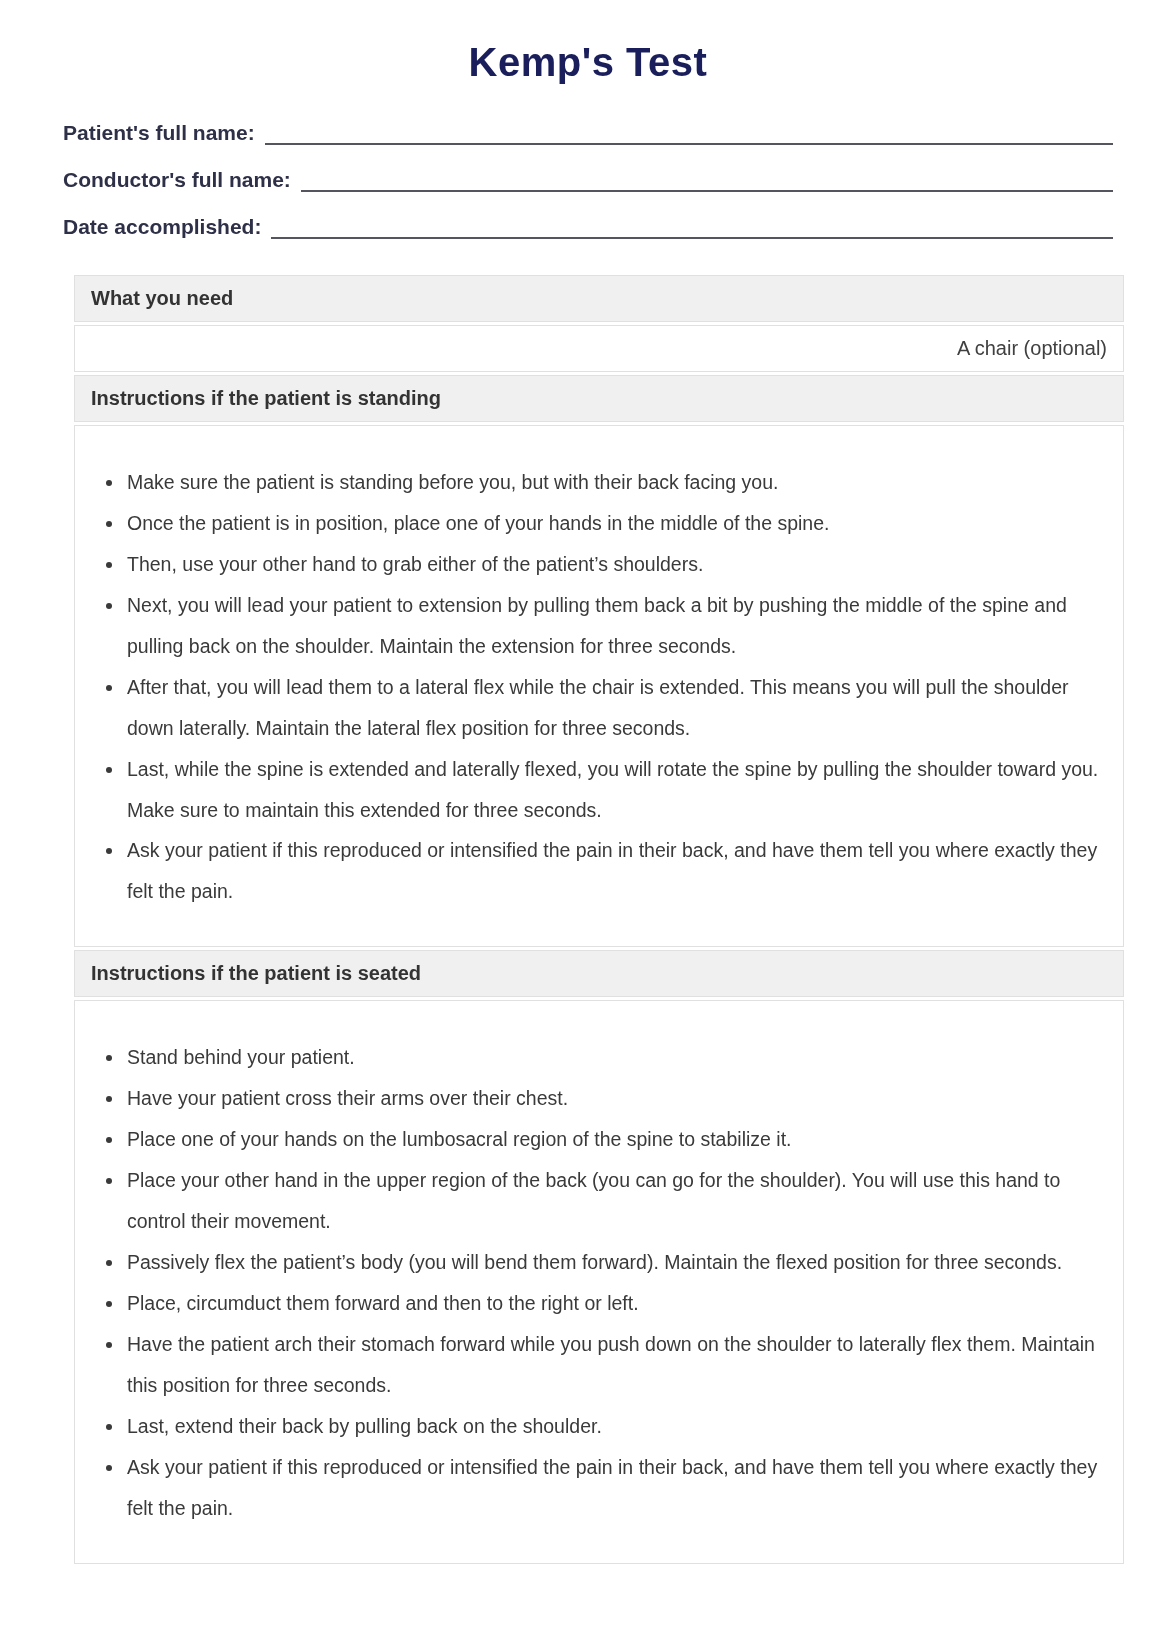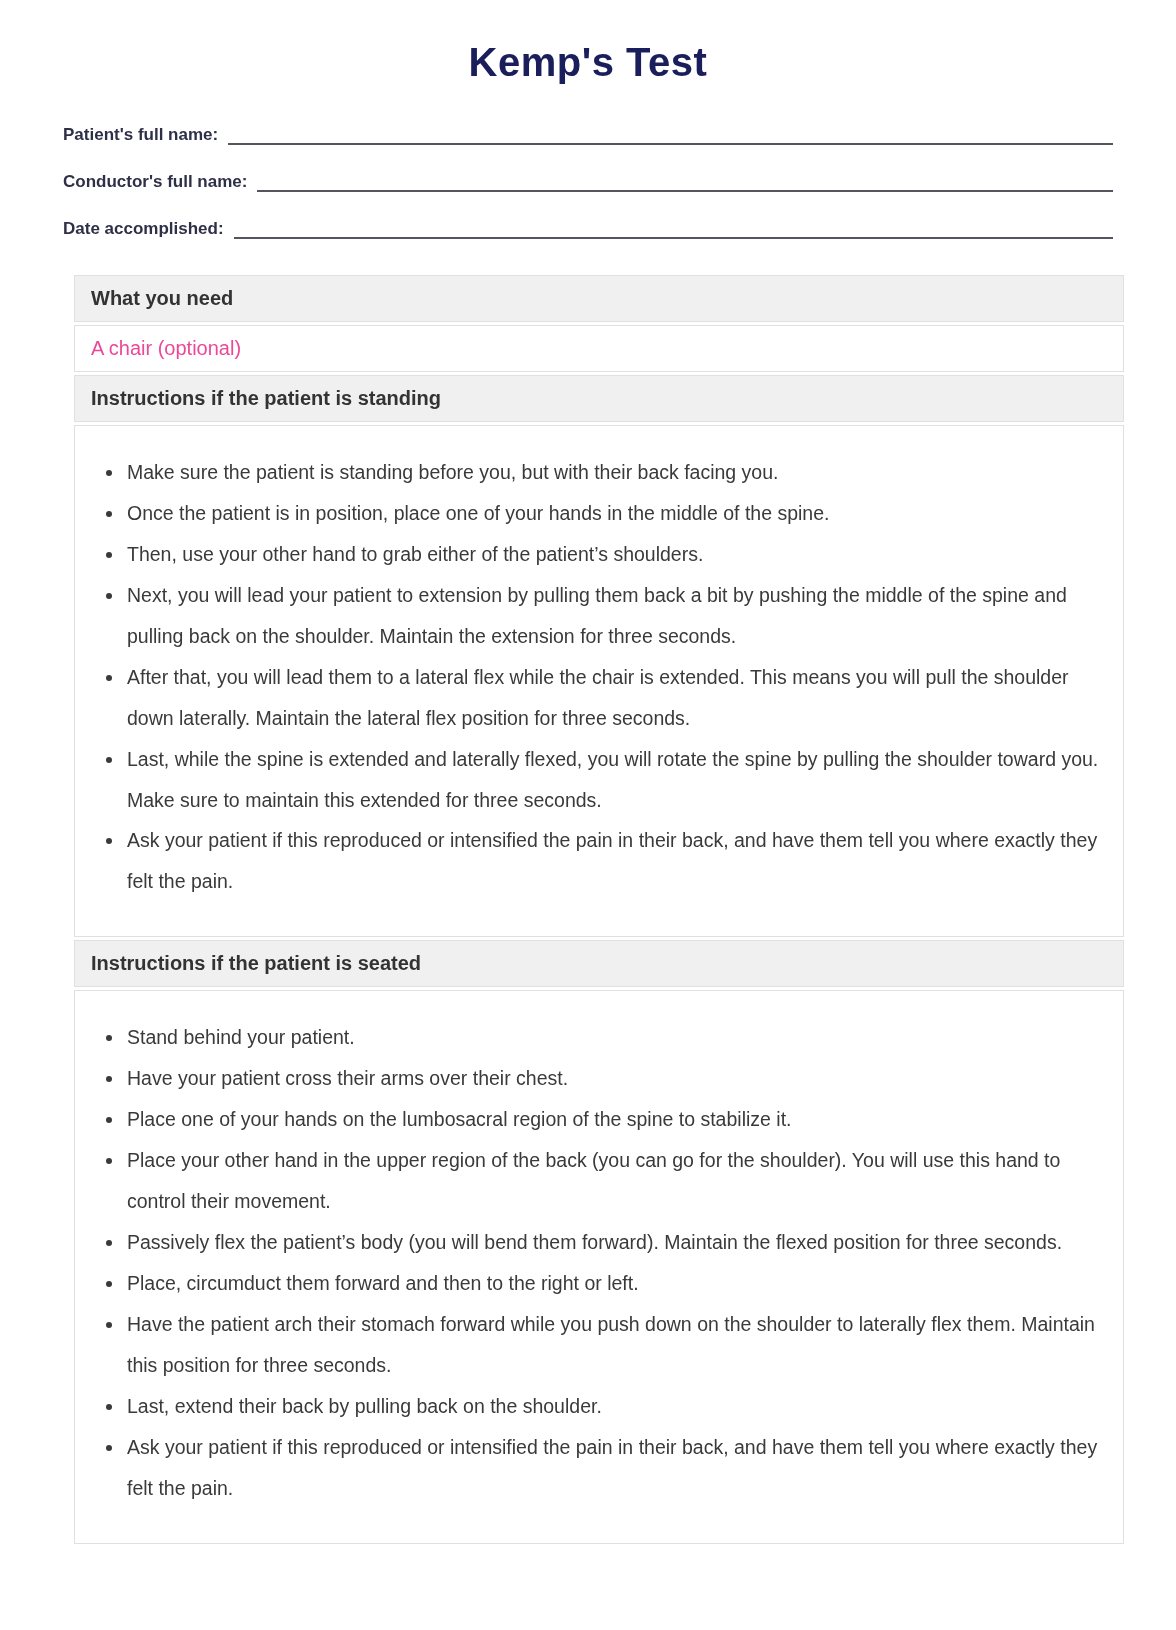--- a/index.html
+++ b/index.html
@@ -25,21 +25,21 @@
   }
   .fields { margin-bottom: 36px; }
   .field-row {
     display: flex;
     align-items: flex-end;
     margin-bottom: 21px;
     height: 26px;
   }
   .field-label {
     font-weight: bold;
-    font-size: 17px;
+    font-size: 21px;
     color: #2e3048;
     white-space: nowrap;
   }
   .field-line {
     flex: 1;
     margin-left: 10px;
     border-bottom: 2px solid #55555f;
     height: 22px;
   }
   .info-table { width: 1050px; margin-left: 11px; }
@@ -50,25 +50,26 @@
   .t-row + .t-row { margin-top: 3px; }
   .t-header {
     background: #f0f0f0;
     font-weight: bold;
     color: #333333;
     font-size: 20px;
     padding: 11px 16px;
   }
   .t-content {
     font-size: 20px;
-    color: #ec4899;
+    color: #404040;
     padding: 11px 16px;
+    text-align: right;
   }
   .t-list {
-    padding: 26px 16px 34px 16px;
+    padding: 36px 16px 34px 16px;
   }
   ul.instructions {
     margin: 0;
     padding-left: 34px;
     list-style: disc;
   }
   ul.instructions li {
     font-size: 19.5px;
     line-height: 2.1;
     color: #3a3a3a;

